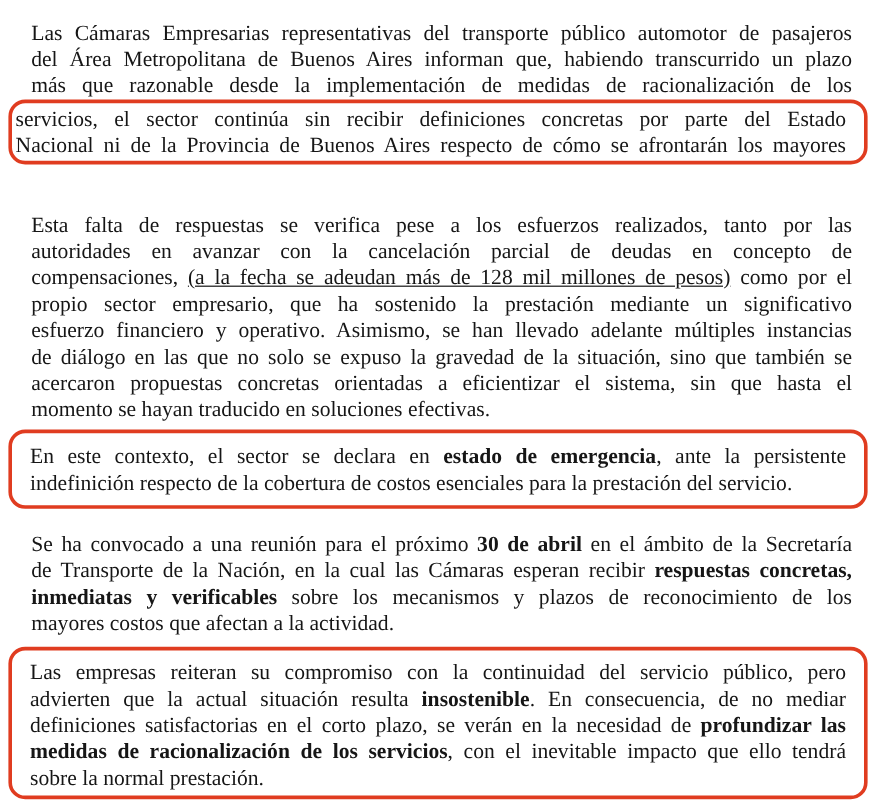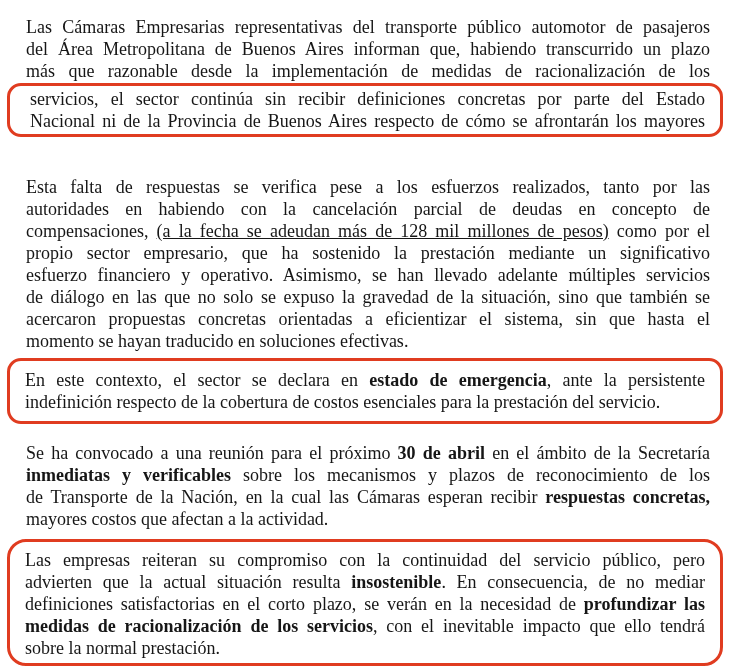--- a/index.html
+++ b/index.html
@@ -25,23 +25,23 @@
   }
   .rbox {
     position: absolute;
     left: 7px;
     width: 716px;
     box-sizing: border-box;
     border: 3.5px solid var(--red, #e03c20);
     border-radius: 14px;
     background: transparent;
   }
-  #box1 { top: 83px;  padding: 2px 15px 2px 20px; }
+  #box1 { top: 83px;  padding: 2px 15px 2px 3px; }
   #box2 { top: 358px; padding: 8px 15px 8px 15px; }
-  #box3 { top: 539px; padding: 7px 15px 4px 15px; border-radius: 19px; }
+  #box3 { top: 539px; padding: 7px 15px 4px 15px; }
   #p1a  { top: 16px; }
   #p2   { top: 176px; }
   #p4   { top: 442px; }
   .line {
     height: 22px;
     overflow: hidden;
     text-align: justify;
     text-align-last: justify;
     white-space: normal;
   }
@@ -66,38 +66,38 @@
       <div class="line"><span class="seg">más que razonable desde la implementación de medidas de racionalización de los</span></div>
     </div>
 
   <div class="rbox" id="box1">
       <div class="line"><span class="seg">servicios, el sector continúa sin recibir definiciones concretas por parte del Estado</span></div>
       <div class="line"><span class="seg">Nacional ni de la Provincia de Buenos Aires respecto de cómo se afrontarán los mayores</span></div>
     </div>
 
   <div class="para" id="p2">
       <div class="line"><span class="seg">Esta falta de respuestas se verifica pese a los esfuerzos realizados, tanto por las</span></div>
-      <div class="line"><span class="seg">autoridades en habiendo con la cancelación parcial de deudas en concepto de</span></div>
+      <div class="line"><span class="seg">autoridades en avanzar con la cancelación parcial de deudas en concepto de</span></div>
       <div class="line"><span class="seg">compensaciones, </span><span class="seg ul redline">(a la fecha se adeudan más de 128 mil millones de pesos)</span><span class="seg"> como por el</span></div>
       <div class="line"><span class="seg">propio sector empresario, que ha sostenido la prestación mediante un significativo</span></div>
-      <div class="line"><span class="seg">esfuerzo financiero y operativo. Asimismo, se han llevado adelante múltiples servicios</span></div>
+      <div class="line"><span class="seg">esfuerzo financiero y operativo. Asimismo, se han llevado adelante múltiples instancias</span></div>
       <div class="line"><span class="seg">de diálogo en las que no solo se expuso la gravedad de la situación, sino que también se</span></div>
       <div class="line"><span class="seg">acercaron propuestas concretas orientadas a eficientizar el sistema, sin que hasta el</span></div>
       <div class="line last"><span class="seg">momento se hayan traducido en soluciones efectivas.</span></div>
     </div>
 
   <div class="rbox" id="box2">
       <div class="line"><span class="seg">En este contexto, el sector se declara en </span><span class="seg bold">estado de emergencia</span><span class="seg">, ante la persistente</span></div>
       <div class="line last"><span class="seg">indefinición respecto de la cobertura de costos esenciales para la prestación del servicio.</span></div>
     </div>
 
   <div class="para" id="p4">
       <div class="line"><span class="seg">Se ha convocado a una reunión para el próximo </span><span class="seg bold">30 de abril</span><span class="seg"> en el ámbito de la Secretaría</span></div>
+      <div class="line"><span class="seg">de Transporte de la Nación, en la cual las Cámaras esperan recibir </span><span class="seg bold">respuestas concretas,</span></div>
       <div class="line"><span class="seg bold">inmediatas y verificables</span><span class="seg"> sobre los mecanismos y plazos de reconocimiento de los</span></div>
-      <div class="line"><span class="seg">de Transporte de la Nación, en la cual las Cámaras esperan recibir </span><span class="seg bold">respuestas concretas,</span></div>
       <div class="line last"><span class="seg">mayores costos que afectan a la actividad.</span></div>
     </div>
 
   <div class="rbox" id="box3">
       <div class="line"><span class="seg">Las empresas reiteran su compromiso con la continuidad del servicio público, pero</span></div>
       <div class="line"><span class="seg">advierten que la actual situación resulta </span><span class="seg bold">insostenible</span><span class="seg">. En consecuencia, de no mediar</span></div>
       <div class="line"><span class="seg">definiciones satisfactorias en el corto plazo, se verán en la necesidad de </span><span class="seg bold">profundizar las</span></div>
       <div class="line"><span class="seg bold">medidas de racionalización de los servicios</span><span class="seg">, con el inevitable impacto que ello tendrá</span></div>
       <div class="line last"><span class="seg">sobre la normal prestación.</span></div>
     </div>

